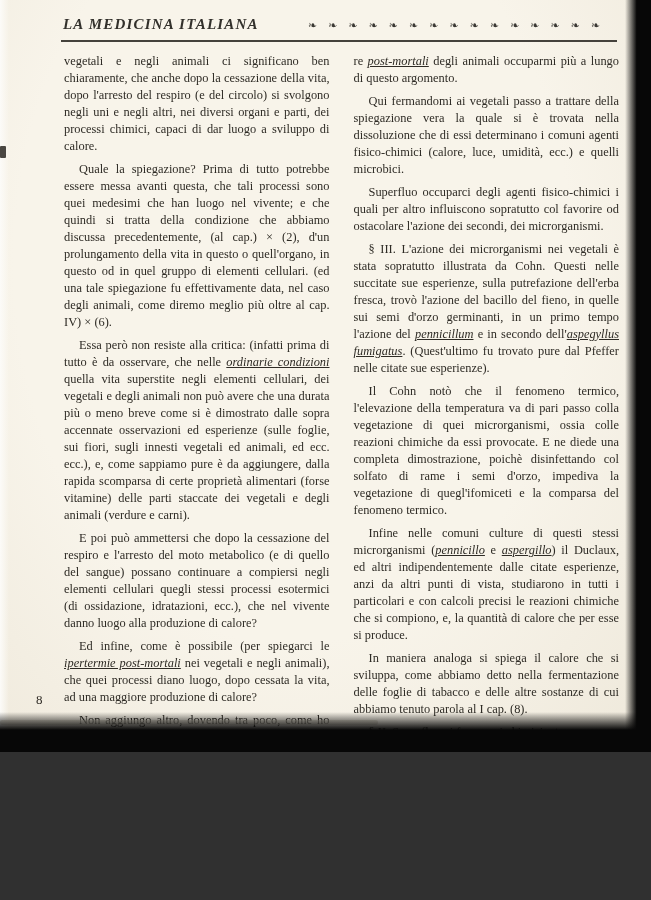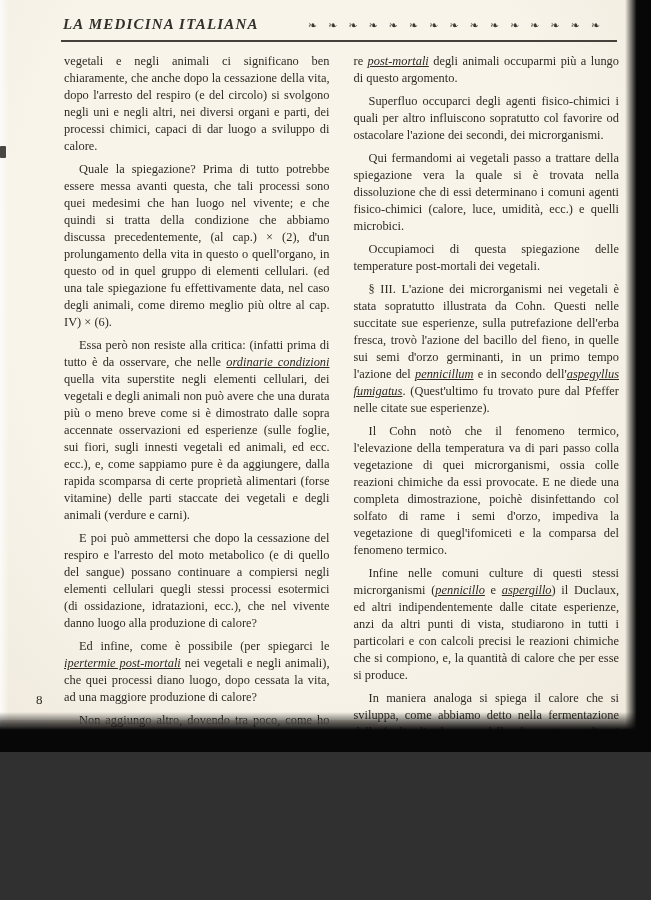--- a/index.html
+++ b/index.html
@@ -77,27 +77,26 @@
     <section class="col">
         <p class="para"><span>vegetali e negli animali ci significano ben chiaramente, che anche dopo la cessazione della vita, dopo l'arresto del respiro (e del circolo) si svolgono negli uni e negli altri, nei diversi organi e parti, dei processi chimici, capaci di dar luogo a sviluppo di calore.</span></p>
         <p class="para indent"><span>Quale la spiegazione? Prima di tutto potrebbe essere messa avanti questa, che tali processi sono quei medesimi che han luogo nel vivente; e che quindi si tratta della condizione che abbiamo discussa precedentemente, (al cap.) × (2), d'un prolungamento della vita in questo o quell'organo, in questo od in quel gruppo di elementi cellulari. (ed una tale spiegazione fu effettivamente data, nel caso degli animali, come diremo meglio più oltre al cap. IV) × (6).</span></p>
         <p class="para indent"><span>Essa però non resiste alla critica: (infatti prima di tutto è da osservare, che nelle </span><em>ordinarie condizioni</em><span> quella vita superstite negli elementi cellulari, dei vegetali e degli animali non può avere che una durata più o meno breve come si è dimostrato dalle sopra accennate osservazioni ed esperienze (sulle foglie, sui fiori, sugli innesti vegetali ed animali, ed ecc. ecc.), e, come sappiamo pure è da aggiungere, dalla rapida scomparsa di certe proprietà alimentari (forse vitamine) delle parti staccate dei vegetali e degli animali (verdure e carni).</span></p>
         <p class="para indent"><span>E poi può ammettersi che dopo la cessazione del respiro e l'arresto del moto metabolico (e di quello del sangue) possano continuare a compiersi negli elementi cellulari quegli stessi processi esotermici (di ossidazione, idratazioni, ecc.), che nel vivente danno luogo alla produzione di calore?</span></p>
         <p class="para indent"><span>Ed infine, come è possibile (per spiegarci le </span><em>ipertermie post-mortali</em><span> nei vegetali e negli animali), che quei processi diano luogo, dopo cessata la vita, ad una maggiore produzione di calore?</span></p>
         <p class="para indent"><span>Non aggiungo altro, dovendo tra poco, come ho detto, a proposito delle temperatu-</span></p>
       </section>
     <section class="col">
         <p class="para"><span>re </span><em>post-mortali</em><span> degli animali occuparmi più a lungo di questo argomento.</span></p>
+        <p class="para indent"><span>Qui fermandomi ai vegetali passo a trattare della spiegazione vera la quale si è trovata nella dissoluzione che di essi determinano i comuni agenti fisico-chimici (calore, luce, umidità, ecc.) e quelli microbici.</span></p>
         <p class="para indent"><span>Superfluo occuparci degli agenti fisico-chimici i quali per altro influiscono sopratutto col favorire od ostacolare l'azione dei secondi, dei microrganismi.</span></p>
-        <p class="para indent"><span>Qui fermandomi ai vegetali passo a trattare della spiegazione vera la quale si è trovata nella dissoluzione che di essi determinano i comuni agenti fisico-chimici (calore, luce, umidità, ecc.) e quelli microbici.</span></p>
-        <p class="para indent"><span>Occupiamoci di questa spiegazione delle temperature post-mortali dei vegetali.</span></p>
         <p class="para indent"><span>§ III. L'azione dei microrganismi nei vegetali è stata sopratutto illustrata da Cohn. Questi nelle succitate sue esperienze, sulla putrefazione dell'erba fresca, trovò l'azione del bacillo del fieno, in quelle sui semi d'orzo germinanti, in un primo tempo l'azione del </span><em>pennicillum</em><span> e in secondo dell'</span><em>aspegyllus fumigatus</em><span>. (Quest'ultimo fu trovato pure dal Pfeffer nelle citate sue esperienze).</span></p>
         <p class="para indent"><span>Il Cohn notò che il fenomeno termico, l'elevazione della temperatura va di pari passo colla vegetazione di quei microrganismi, ossia colle reazioni chimiche da essi provocate. E ne diede una completa dimostrazione, poichè disinfettando col solfato di rame i semi d'orzo, impediva la vegetazione di quegl'ifomiceti e la comparsa del fenomeno termico.</span></p>
         <p class="para indent"><span>Infine nelle comuni culture di questi stessi microrganismi (</span><em>pennicillo</em><span> e </span><em>aspergillo</em><span>) il Duclaux, ed altri indipendentemente dalle citate esperienze, anzi da altri punti di vista, studiarono in tutti i particolari e con calcoli precisi le reazioni chimiche che si compiono, e, la quantità di calore che per esse si produce.</span></p>
-        <p class="para indent"><span>In maniera analoga si spiega il calore che si sviluppa, come abbiamo detto nella fermentazione delle foglie di tabacco e delle altre sostanze di cui abbiamo tenuto parola al I cap. (3).</span></p>
+        <p class="para indent"><span>In maniera analoga si spiega il calore che si sviluppa, come abbiamo detto nella fermentazione delle foglie di tabacco e delle altre sostanze di cui abbiamo tenuto parola al I cap. (8).</span></p>
         <p class="para indent"><span>§ II. Superfluo ai fenomeni chimici e ter-</span></p>
       </section>
   </main>
 
   <div class="page-number">8</div>
 
   <div class="paper-edge"></div>
   <div class="edge-bottom"></div>
   <div class="edge-right"></div>
 

